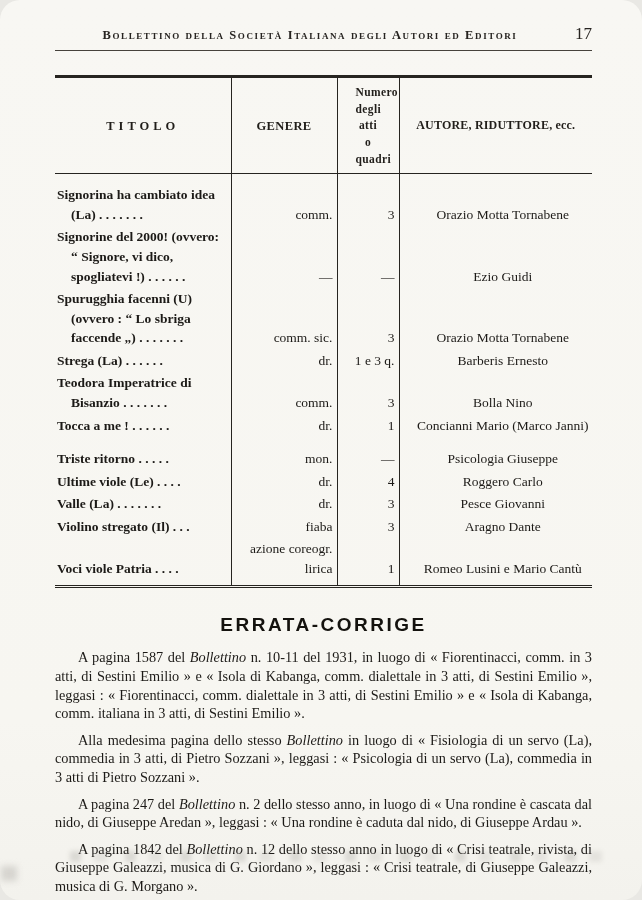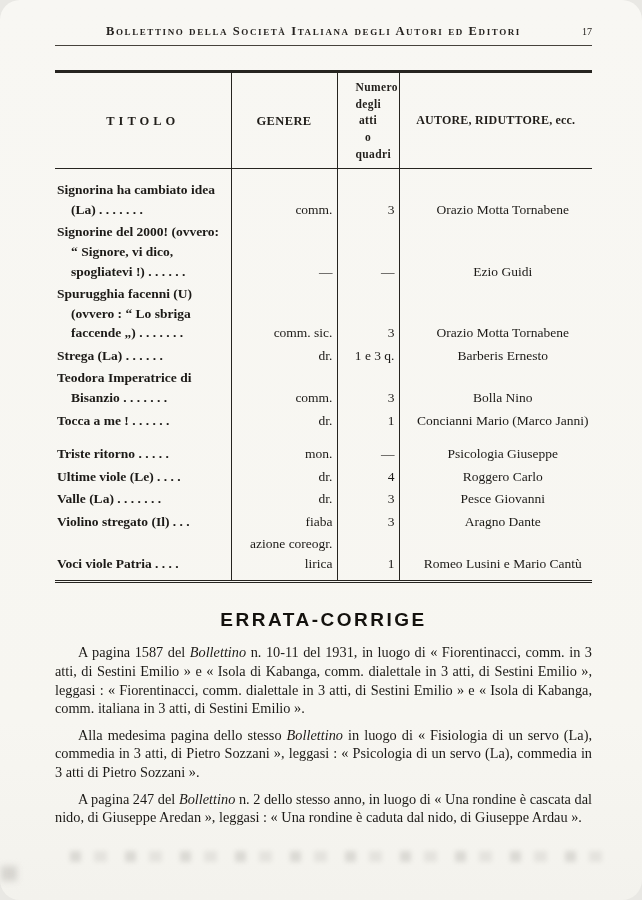--- a/index.html
+++ b/index.html
@@ -19,21 +19,21 @@
   }
   .content { position: absolute; left: 55px; top: 24px; width: 537px; }
 
   
   .running-head { display: flex; align-items: baseline; }
   .journal-title {
     flex: 1; text-align: center;
     font-variant: small-caps; font-weight: bold;
     letter-spacing: 1.6px; font-size: 12.5px; color: #262320;
   }
-  .page-number { font-size: 10px; margin-left: 10px; color: #262320; }
+  .page-number { font-size: 17px; margin-left: 10px; color: #262320; }
   .head-rule { height: 0; border: 0; border-top: 1.5px solid #46423c; margin: 6px 0 0 0; }
 
   
   table.repertoire {
     margin-top: 24px; width: 537px;
     border-collapse: collapse; table-layout: fixed;
     border-top: 3px solid #262420;
     border-bottom: 3px double #262420;
   }
   col.c-titolo { width: 176px; }
@@ -195,20 +195,21 @@
       </tr>
     </tbody>
     </table>
 
     <section class="errata">
       <h2 class="errata-heading">ERRATA-CORRIGE</h2>
       <div>
           <p class="errata-par"><span>A pagina 1587 del </span><em>Bollettino</em><span> n. 10-11 del 1931, in luogo di « Fiorentinacci, comm. in 3 atti, di Sestini Emilio » e « Isola di Kabanga, comm. dialettale in 3 atti, di Sestini Emilio », leggasi : « Fiorentinacci, comm. dialettale in 3 atti, di Sestini Emilio » e « Isola di Kabanga, comm. italiana in 3 atti, di Sestini Emilio ».</span></p>
           <p class="errata-par"><span>Alla medesima pagina dello stesso </span><em>Bollettino</em><span> in luogo di « Fisiologia di un servo (La), commedia in 3 atti, di Pietro Sozzani », leggasi : « Psicologia di un servo (La), commedia in 3 atti di Pietro Sozzani ».</span></p>
           <p class="errata-par"><span>A pagina 247 del </span><em>Bollettino</em><span> n. 2 dello stesso anno, in luogo di « Una rondine è cascata dal nido, di Giuseppe Aredan », leggasi : « Una rondine è caduta dal nido, di Giuseppe Ardau ».</span></p>
+          <p class="errata-par"><span>A pagina 1842 del </span><em>Bollettino</em><span> n. 12 dello stesso anno in luogo di « Crisi teatrale, rivista, di Giuseppe Galeazzi, musica di G. Giordano », leggasi : « Crisi teatrale, di Giuseppe Galeazzi, musica di G. Morgano ».</span></p>
         </div>
     </section>
 
   </div>
 
   <div class="scan-artifact"></div>
   <div class="corner-smudge"></div>
 </div>
 
 </body></html>

